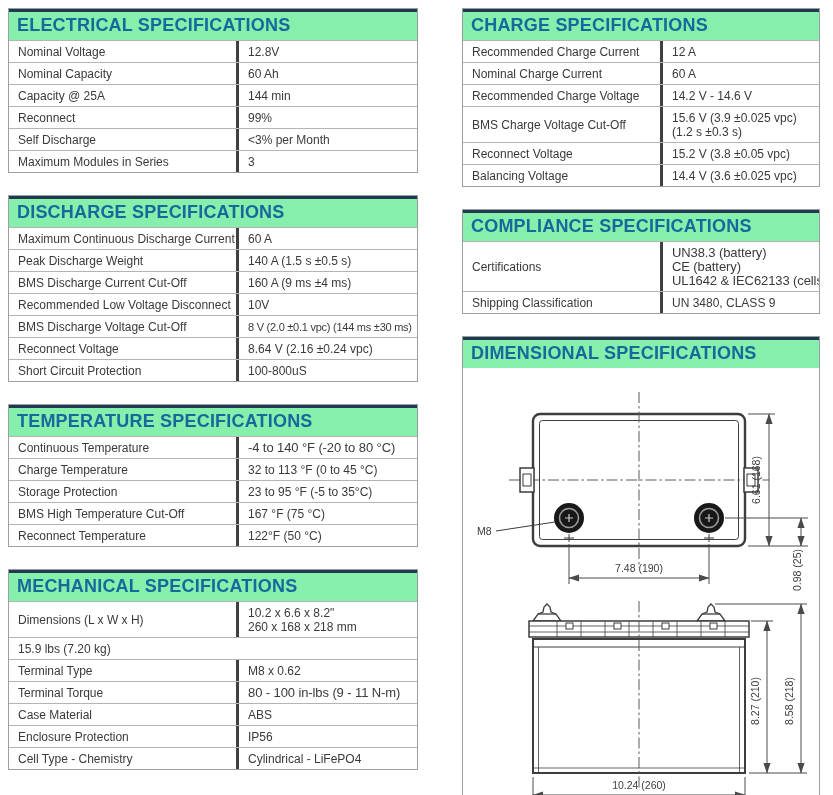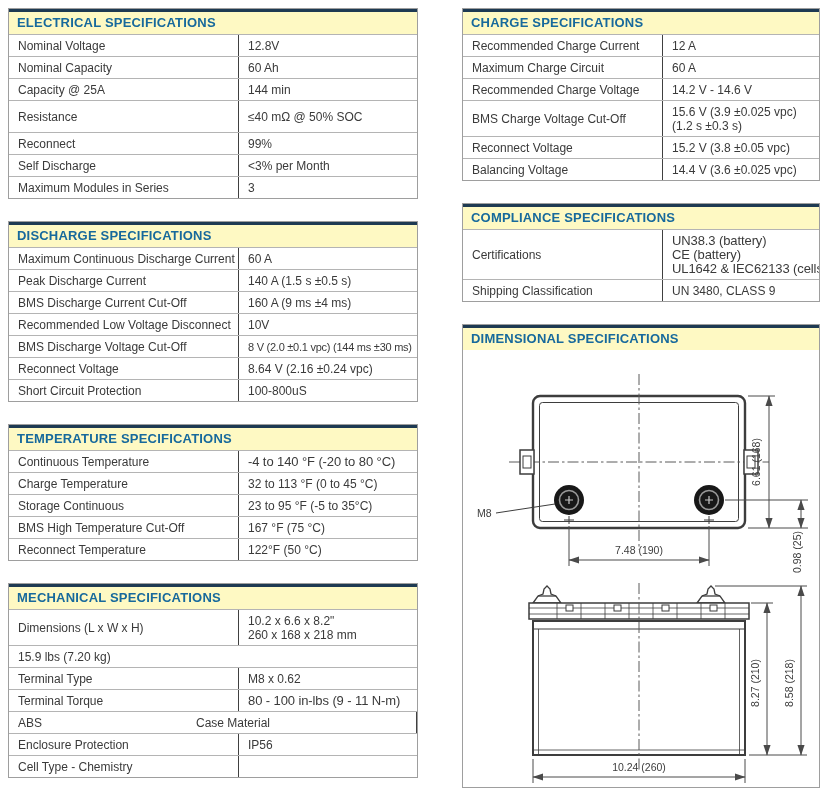--- a/index.html
+++ b/index.html
@@ -1,24 +1,24 @@
 <!DOCTYPE html>
 <html><head>
 <meta charset="utf-8">
 <style>
   html,body{margin:0;padding:0}
   body{width:833px;height:795px;background:#ffffff;font-family:"Liberation Sans",sans-serif;color:#3a3a3a;overflow:hidden}
   .page{display:flex;padding:8px 13px 0 8px;gap:44px}
   .col-left{width:410px;flex:0 0 410px}
   .col-right{width:358px;flex:0 0 358px}
   .spec{border:1px solid #9e9e9e;margin-bottom:22px;background:#fff}
-  .sec-header{border-top:3px solid #1e3a52;background:#fef9c3;color:#17699c;font-weight:bold;font-size:13px;padding:3px 8px 4px;letter-spacing:.2px}
+  .sec-header{border-top:3px solid #1e3a52;background:#86efac;color:#17699c;font-weight:bold;font-size:18px;padding:3px 8px 4px;letter-spacing:.2px}
   .row{display:flex;border-top:1px solid #b4b4b4;font-size:12px;line-height:14px}
   .cell{padding:3.5px 4px 3.5px 9px;display:flex;align-items:center}
-  .label{width:230px;flex:0 0 230px;border-right:1px solid #404040;white-space:pre;overflow:hidden;box-sizing:border-box}
+  .label{width:230px;flex:0 0 230px;border-right:3px solid #404040;white-space:pre;overflow:hidden;box-sizing:border-box}
   .col-right .label{width:200px;flex:0 0 200px}
   .value{flex:1;white-space:pre;overflow:hidden}
   .row.tall .cell{padding-top:8.5px;padding-bottom:8.5px}
   .fit{font-size:11px;letter-spacing:-.25px}
   .fit2{font-size:13px;letter-spacing:-.1px}
   .dim{margin-bottom:8px}
   .dim-body{padding:8px 0 2px}
   svg{display:block;margin:0 auto}
   svg text{font-family:"Liberation Sans",sans-serif;font-size:10.5px;fill:#3d3d3d}
 </style>
@@ -36,24 +36,20 @@
           <div class="cell value">12.8V</div>
         </div>
       <div class="row">
           <div class="cell label">Nominal Capacity</div>
           <div class="cell value">60 Ah</div>
         </div>
       <div class="row">
           <div class="cell label">Capacity @ 25A</div>
           <div class="cell value">144 min</div>
         </div>
-      <div class="row tall">
-          <div class="cell label">Resistance</div>
-          <div class="cell value">≤40 mΩ @ 50% SOC</div>
-        </div>
       <div class="row">
           <div class="cell label">Reconnect</div>
           <div class="cell value">99%</div>
         </div>
       <div class="row">
           <div class="cell label">Self Discharge</div>
           <div class="cell value">&lt;3% per Month</div>
         </div>
       <div class="row">
           <div class="cell label">Maximum Modules in Series</div>
@@ -61,21 +57,21 @@
         </div>
     </section>
 
     <section class="spec">
       <div class="sec-header">DISCHARGE SPECIFICATIONS</div>
       <div class="row">
           <div class="cell label">Maximum Continuous Discharge Current</div>
           <div class="cell value">60 A</div>
         </div>
       <div class="row">
-          <div class="cell label">Peak Discharge Current</div>
+          <div class="cell label">Peak Discharge Weight</div>
           <div class="cell value">140 A (1.5 s ±0.5 s)</div>
         </div>
       <div class="row">
           <div class="cell label">BMS Discharge Current Cut-Off</div>
           <div class="cell value">160 A (9 ms ±4 ms)</div>
         </div>
       <div class="row">
           <div class="cell label">Recommended Low Voltage Disconnect</div>
           <div class="cell value">10V</div>
         </div>
@@ -97,21 +93,21 @@
       <div class="sec-header">TEMPERATURE SPECIFICATIONS</div>
       <div class="row">
           <div class="cell label">Continuous Temperature</div>
           <div class="cell value fit2">-4 to 140 °F (-20 to 80 °C)</div>
         </div>
       <div class="row">
           <div class="cell label">Charge Temperature</div>
           <div class="cell value">32 to 113 °F (0 to 45 °C)</div>
         </div>
       <div class="row">
-          <div class="cell label">Storage Continuous</div>
+          <div class="cell label">Storage Protection</div>
           <div class="cell value">23 to 95 °F (-5 to 35°C)</div>
         </div>
       <div class="row">
           <div class="cell label">BMS High Temperature Cut-Off</div>
           <div class="cell value">167 °F (75 °C)</div>
         </div>
       <div class="row">
           <div class="cell label">Reconnect Temperature</div>
           <div class="cell value">122°F (50 °C)</div>
         </div>
@@ -129,44 +125,45 @@
         </div>
       <div class="row">
           <div class="cell label">Terminal Type</div>
           <div class="cell value">M8 x 0.62</div>
         </div>
       <div class="row">
           <div class="cell label">Terminal Torque</div>
           <div class="cell value fit2">80 - 100 in-lbs (9 - 11 N-m)</div>
         </div>
       <div class="row">
+          <div class="cell label">Case Material</div>
           <div class="cell value">ABS</div>
-          <div class="cell label">Case Material</div>
         </div>
       <div class="row">
           <div class="cell label">Enclosure Protection</div>
           <div class="cell value">IP56</div>
         </div>
       <div class="row">
           <div class="cell label">Cell Type - Chemistry</div>
+          <div class="cell value">Cylindrical - LiFePO4</div>
         </div>
     </section>
 
   </div>
 
   <div class="col-right">
 
     <section class="spec">
       <div class="sec-header">CHARGE SPECIFICATIONS</div>
       <div class="row">
           <div class="cell label">Recommended Charge Current</div>
           <div class="cell value">12 A</div>
         </div>
       <div class="row">
-          <div class="cell label">Maximum Charge Circuit</div>
+          <div class="cell label">Nominal Charge Current</div>
           <div class="cell value">60 A</div>
         </div>
       <div class="row">
           <div class="cell label">Recommended Charge Voltage</div>
           <div class="cell value">14.2 V - 14.6 V</div>
         </div>
       <div class="row">
           <div class="cell label">BMS Charge Voltage Cut-Off</div>
           <div class="cell value">15.6 V (3.9 ±0.025 vpc)
 (1.2 s ±0.3 s)</div>

